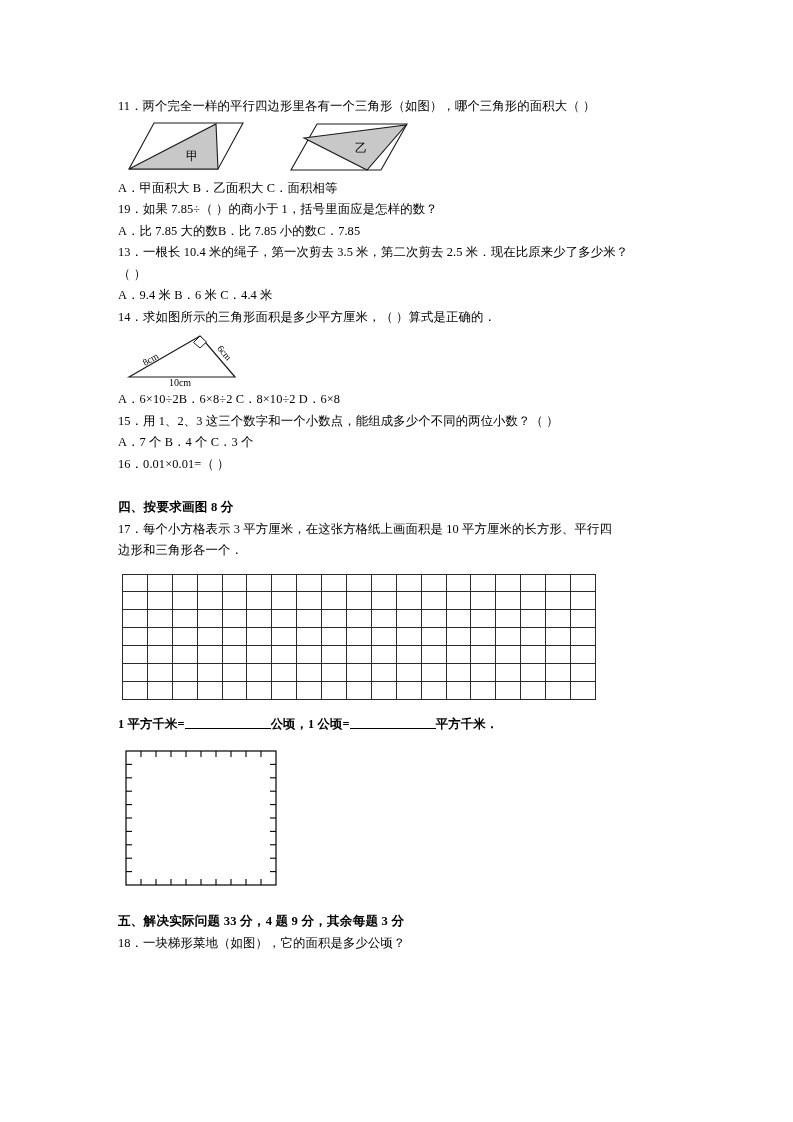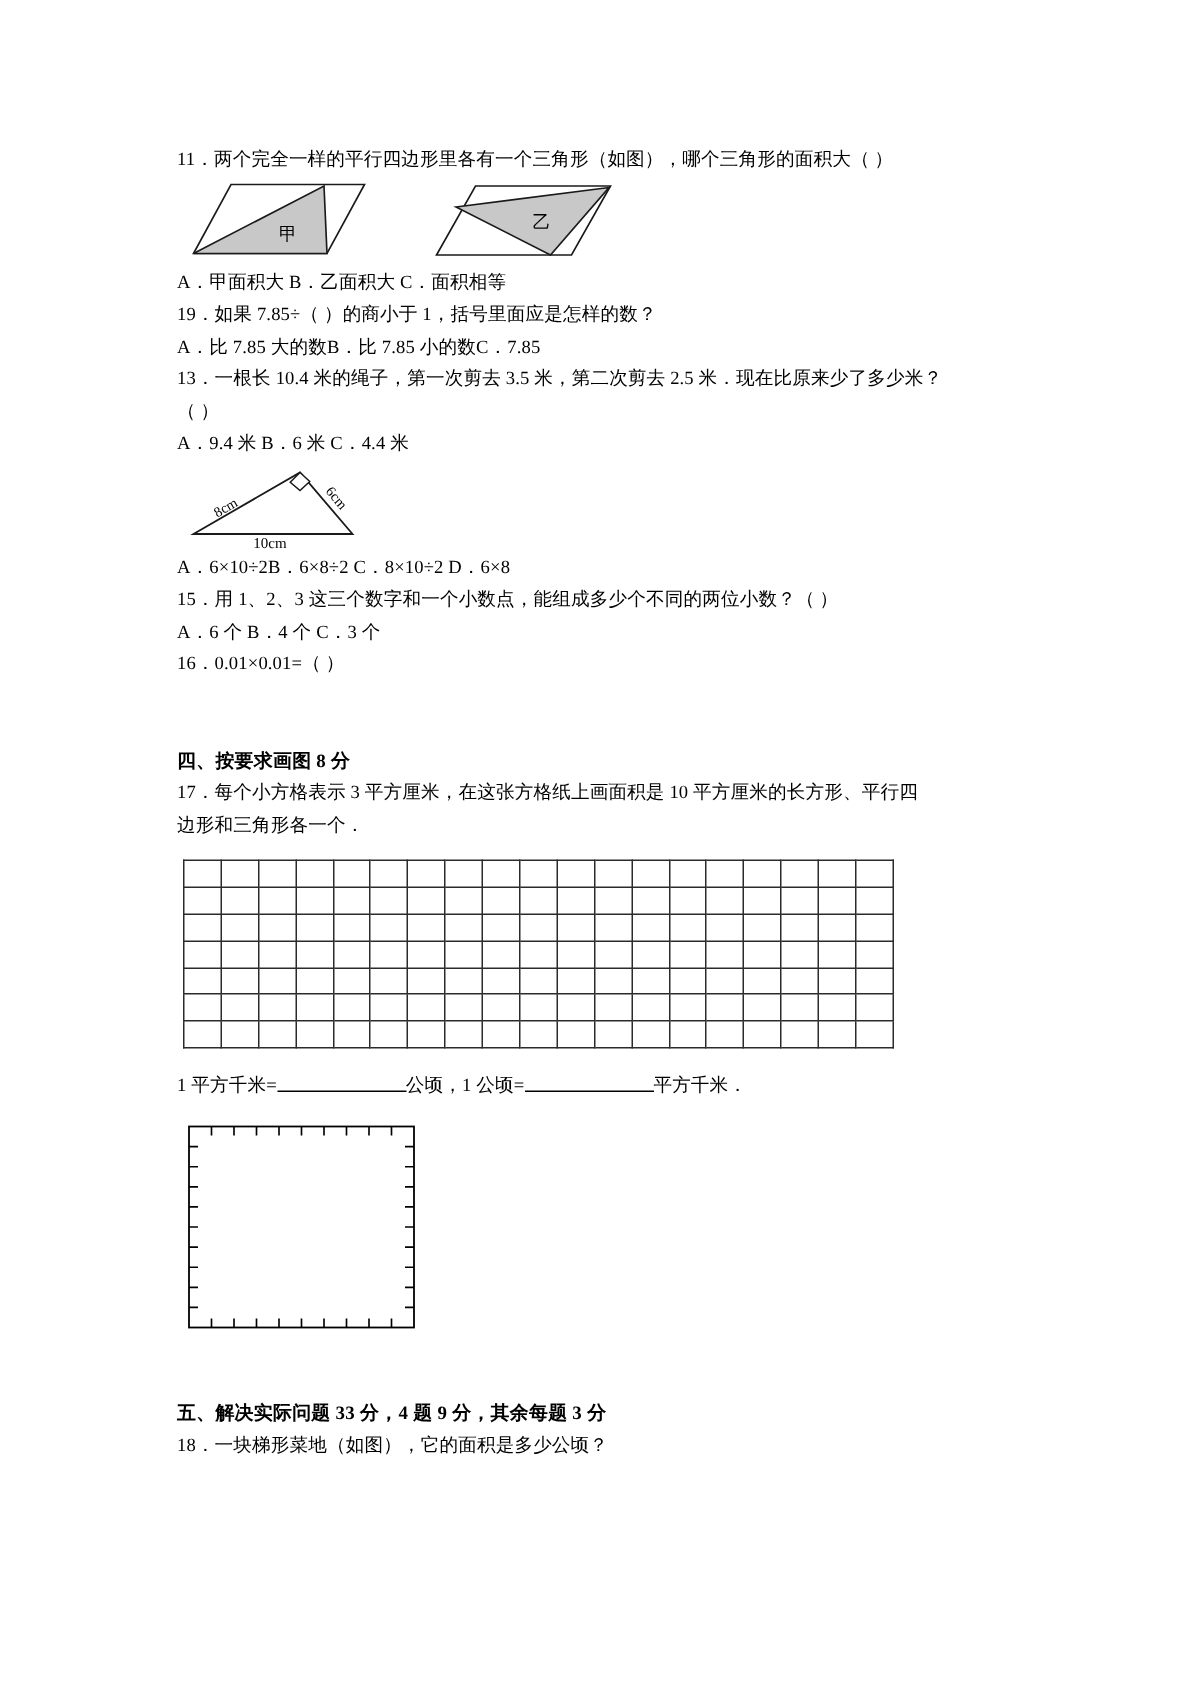--- a/index.html
+++ b/index.html
@@ -31,21 +31,20 @@
     font-size: 12.4px;
     line-height: 21.5px;
     letter-spacing: 0.1px;
     white-space: nowrap;
   }
   .sec-head {
     font-size: 12.6px;
     font-weight: bold;
     line-height: 21.5px;
     letter-spacing: 0.2px;
-    margin-top: 21px;
   }
   .gap-md { height: 14px; }
   .gap-lg { height: 22px; }
 
   
   .fig-row-11 {
     position: relative;
     height: 58px;
     margin-top: 2px;
   }
@@ -81,21 +80,21 @@
     margin-left: 4px;
   }
 
   .blank-u {
     display: inline-block;
     border-bottom: 1px solid #000;
     width: 86px;
     height: 12px;
     vertical-align: -1px;
   }
-  .nb { white-space: nowrap; }
+  .nb { white-space: nowrap; font-weight: bold; }
   svg { display: block; }
 </style>
 </head>
 <body>
 
 <div class="page">
 <div class="content">
 
   <div class="q-line">11．两个完全一样的平行四边形里各有一个三角形（如图），哪个三角形的面积大（        ）</div>
 
@@ -120,36 +119,37 @@
 
   <div class="q-line">A．甲面积大 B．乙面积大 C．面积相等</div>
 
   <div class="q-line">19．如果 7.85÷（        ）的商小于 1，括号里面应是怎样的数？</div>
   <div class="q-line">A．比 7.85 大的数B．比 7.85 小的数C．7.85</div>
 
   <div class="q-line">13．一根长 10.4 米的绳子，第一次剪去 3.5 米，第二次剪去 2.5 米．现在比原来少了多少米？</div>
   <div class="q-line">（        ）</div>
   <div class="q-line">A．9.4 米        B．6 米  C．4.4 米</div>
 
+  <div class="q-line">14．求如图所示的三角形面积是多少平方厘米，（        ）算式是正确的．</div>
 
   <div class="fig-tri">
     <svg width="125" height="58" viewBox="0 0 125 58">
       <polygon points="7,48 78,7 113,48" fill="#ffffff" stroke="#1a1a1a" stroke-width="1.2"></polygon>
 
       <polygon points="78,7 71.5,13.5 78,19 84.5,13 78,7" fill="#ffffff" stroke="#1a1a1a" stroke-width="1"></polygon>
       <text x="30" y="33" font-family="'Liberation Serif',serif" font-size="9.5" fill="#000" transform="rotate(-30 30 33)" text-anchor="middle">8cm</text>
       <text x="100" y="26" font-family="'Liberation Serif',serif" font-size="9.5" fill="#000" transform="rotate(50 100 26)" text-anchor="middle">6cm</text>
       <text x="58" y="57" font-family="'Liberation Serif',serif" font-size="10" fill="#000" text-anchor="middle">10cm</text>
     </svg>
   </div>
 
   <div class="q-line">A．6×10÷2B．6×8÷2  C．8×10÷2 D．6×8</div>
 
   <div class="q-line">15．用 1、2、3 这三个数字和一个小数点，能组成多少个不同的两位小数？（        ）</div>
-  <div class="q-line">A．6 个 B．4 个 C．3 个</div>
+  <div class="q-line">A．7 个 B．4 个 C．3 个</div>
 
   <div class="q-line">16．0.01×0.01=（        ）</div>
 
   <div class="gap-lg"></div>
 
   <div class="sec-head">四、按要求画图 8 分</div>
   <div class="q-line">17．每个小方格表示 3 平方厘米，在这张方格纸上画面积是 10 平方厘米的长方形、平行四</div>
   <div class="q-line">边形和三角形各一个．</div>
 
   <div class="grid-wrap">

